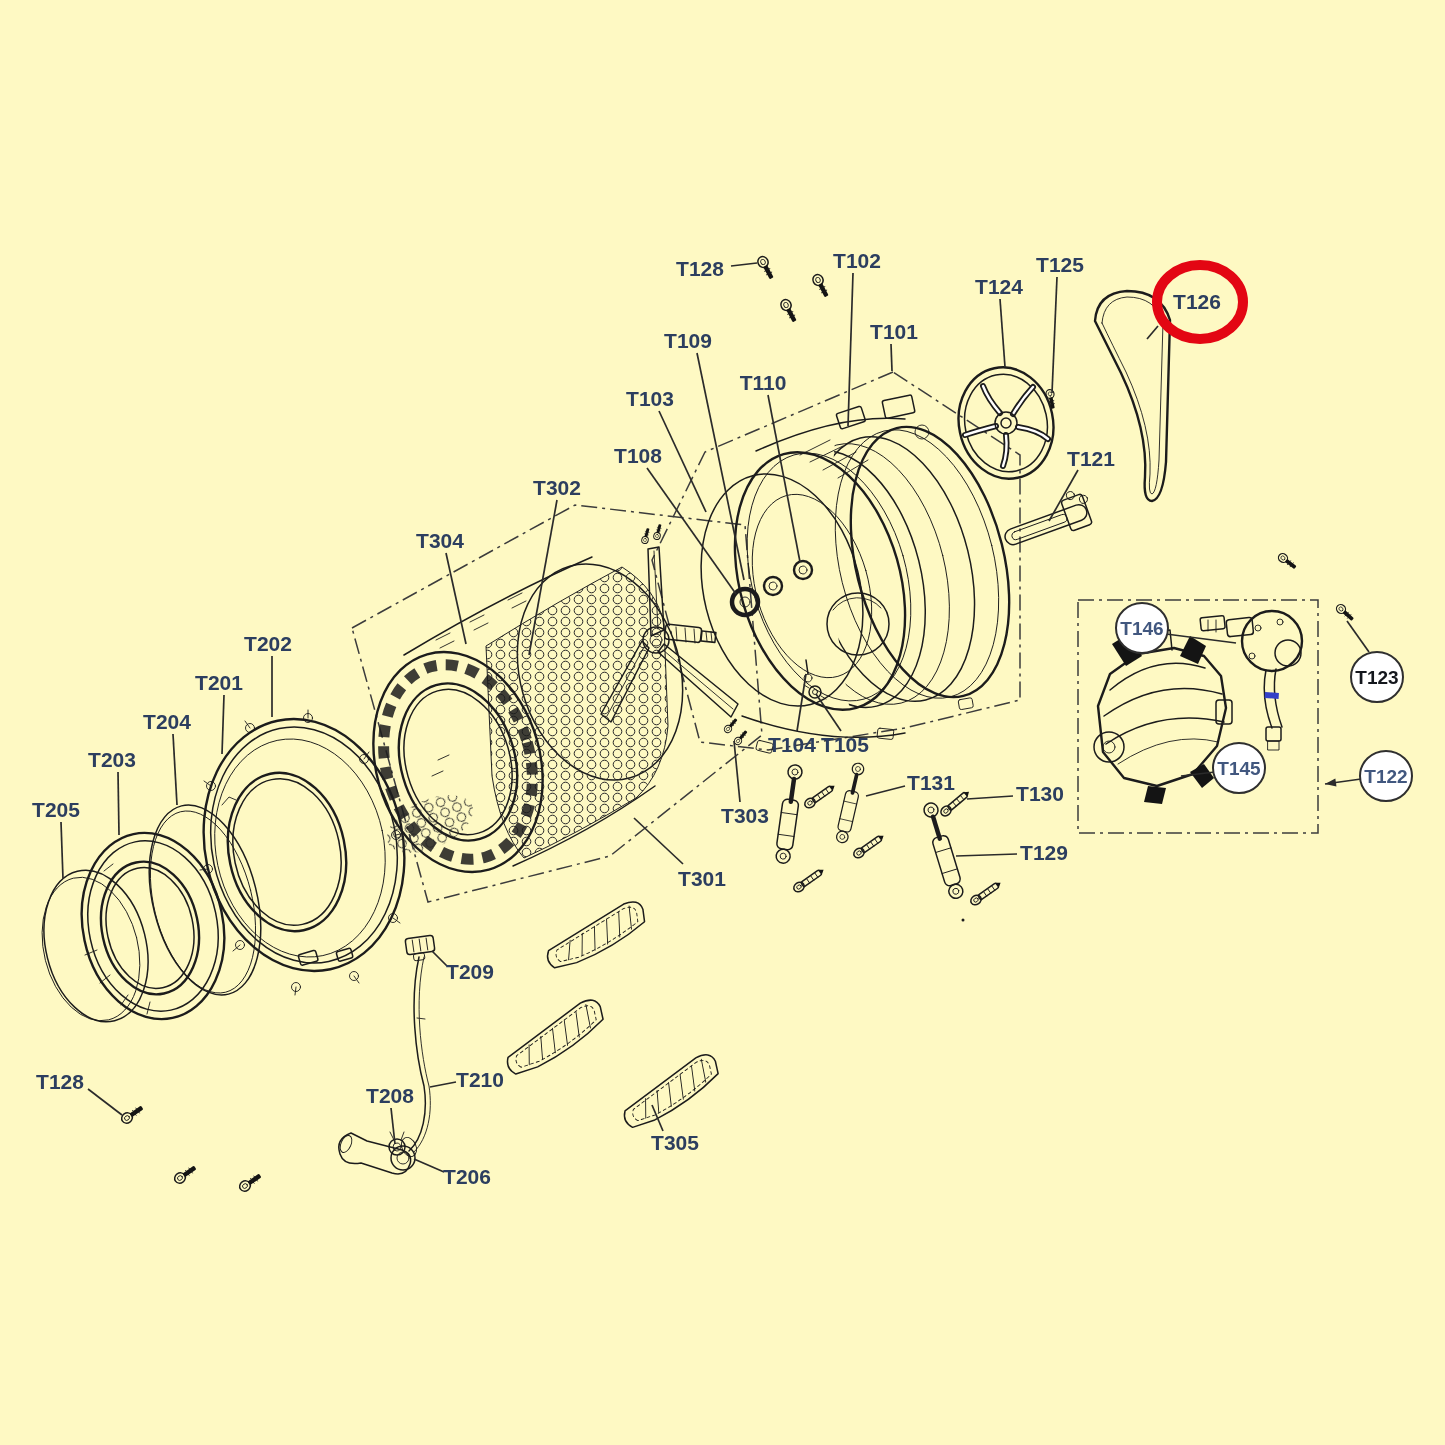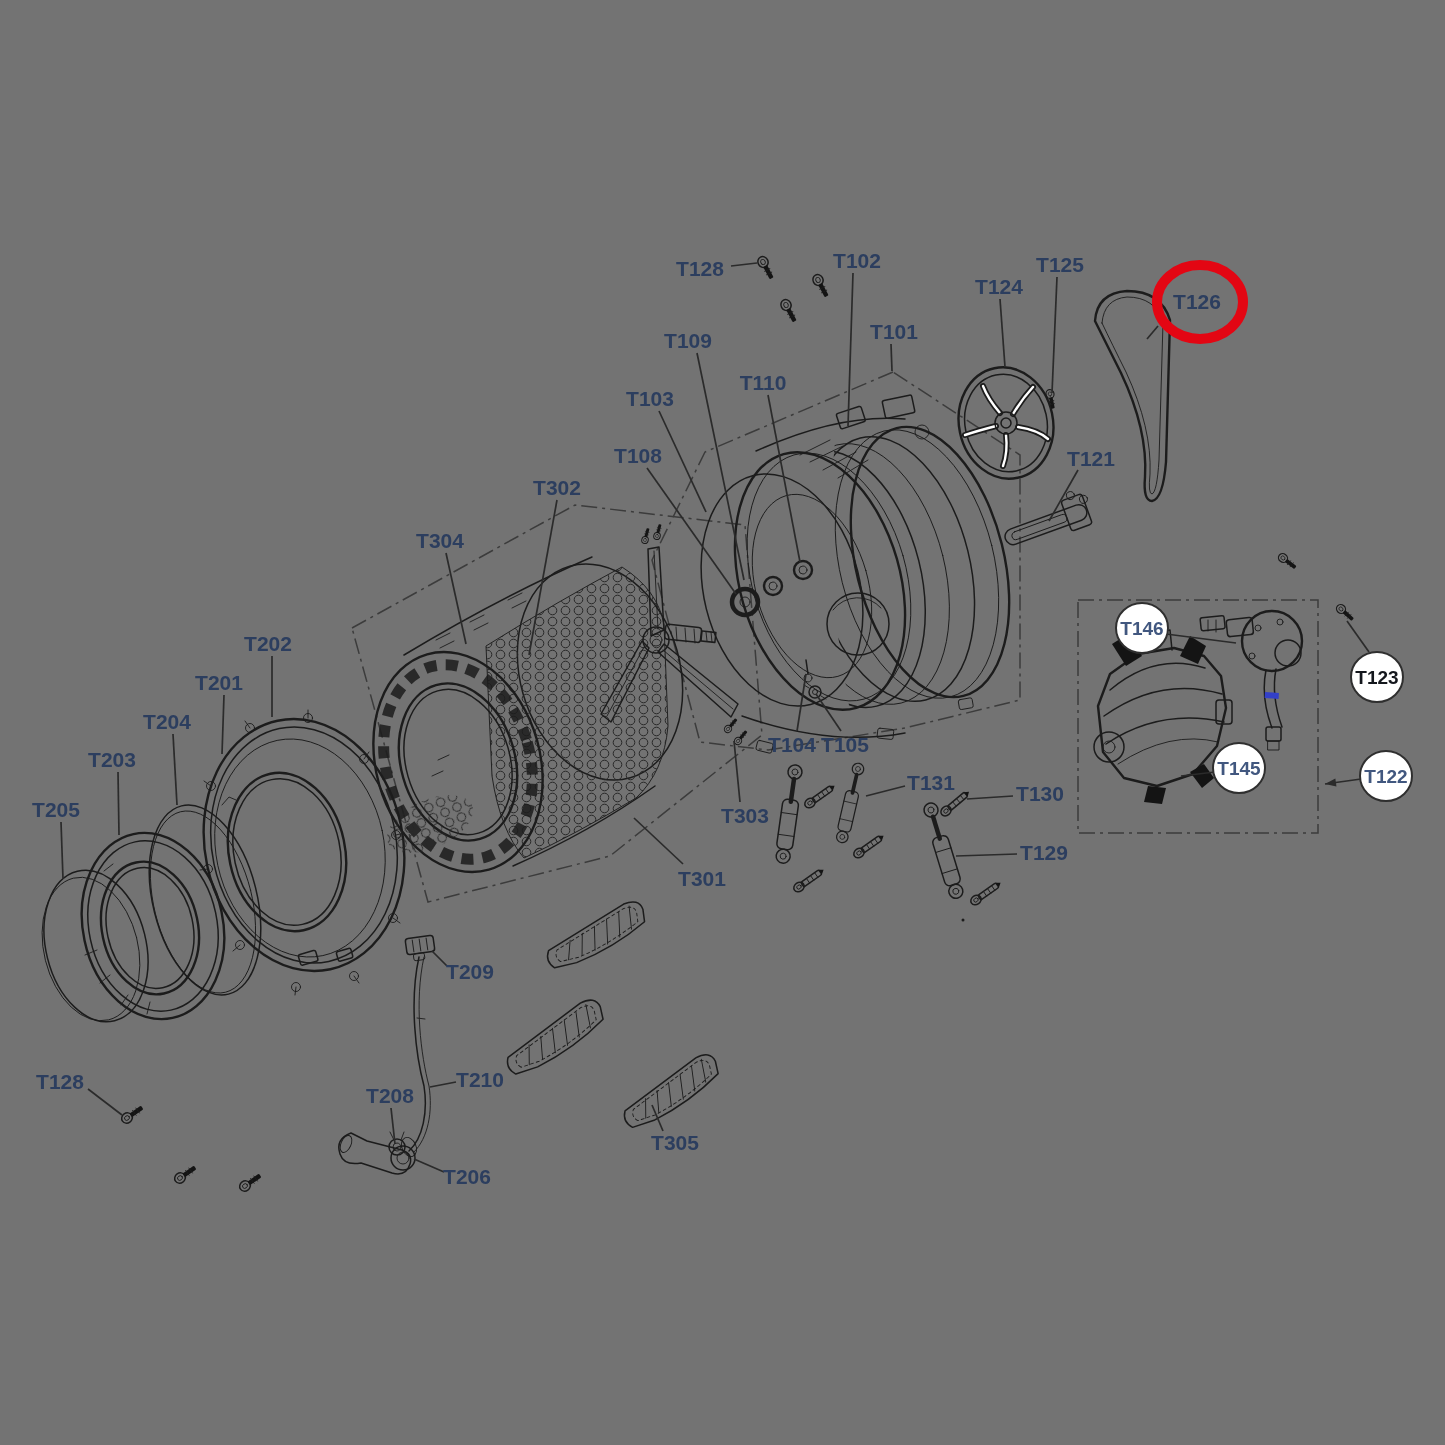--- a/index.html
+++ b/index.html
@@ -1,16 +1,16 @@
 <!DOCTYPE html>
 <html><head>
 <meta charset="utf-8">
 <style>
   html,body{margin:0;padding:0;background:#ffffff;}
-  #stage{width:1445px;height:1445px;position:relative;background:#737373;text-decoration:underline;}
+  #stage{width:1445px;height:1445px;position:relative;background:#fef9c3;text-decoration:underline;}
   svg{display:block;}
   svg text{font-family:"Liberation Sans","DejaVu Sans",sans-serif;}
   .ln{fill:none;stroke:#1c1c1c;stroke-width:1.5;stroke-linecap:round;stroke-linejoin:round;}
   .th{stroke-width:2.4;}
   .tn{stroke-width:0.9;}
   .dash{fill:none;stroke:#3c3c3c;stroke-width:1.5;stroke-dasharray:16 5 3 5;}
   .seg{fill:none;stroke:#1c1c1c;stroke-width:11;stroke-dasharray:12 9;opacity:0.85;}
 </style>
 </head>
 <body>

